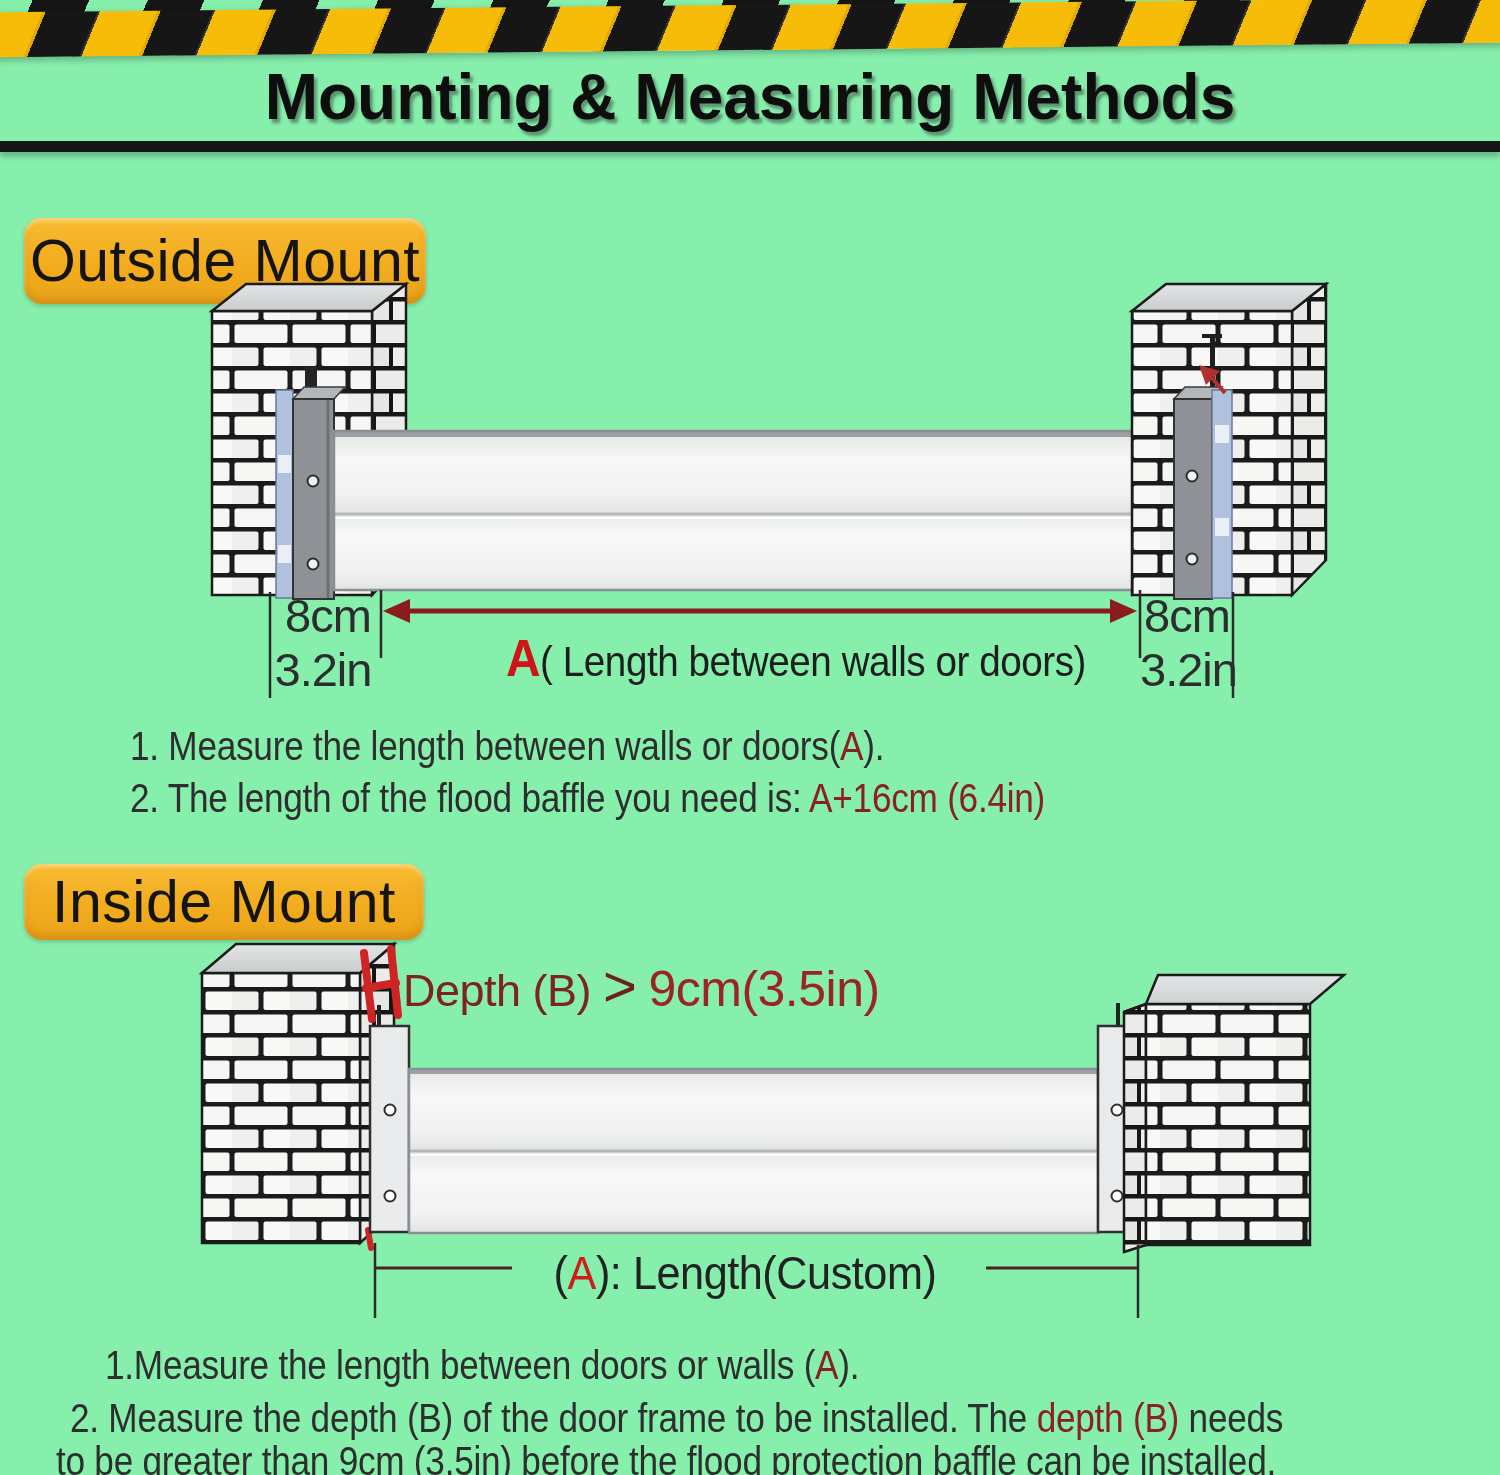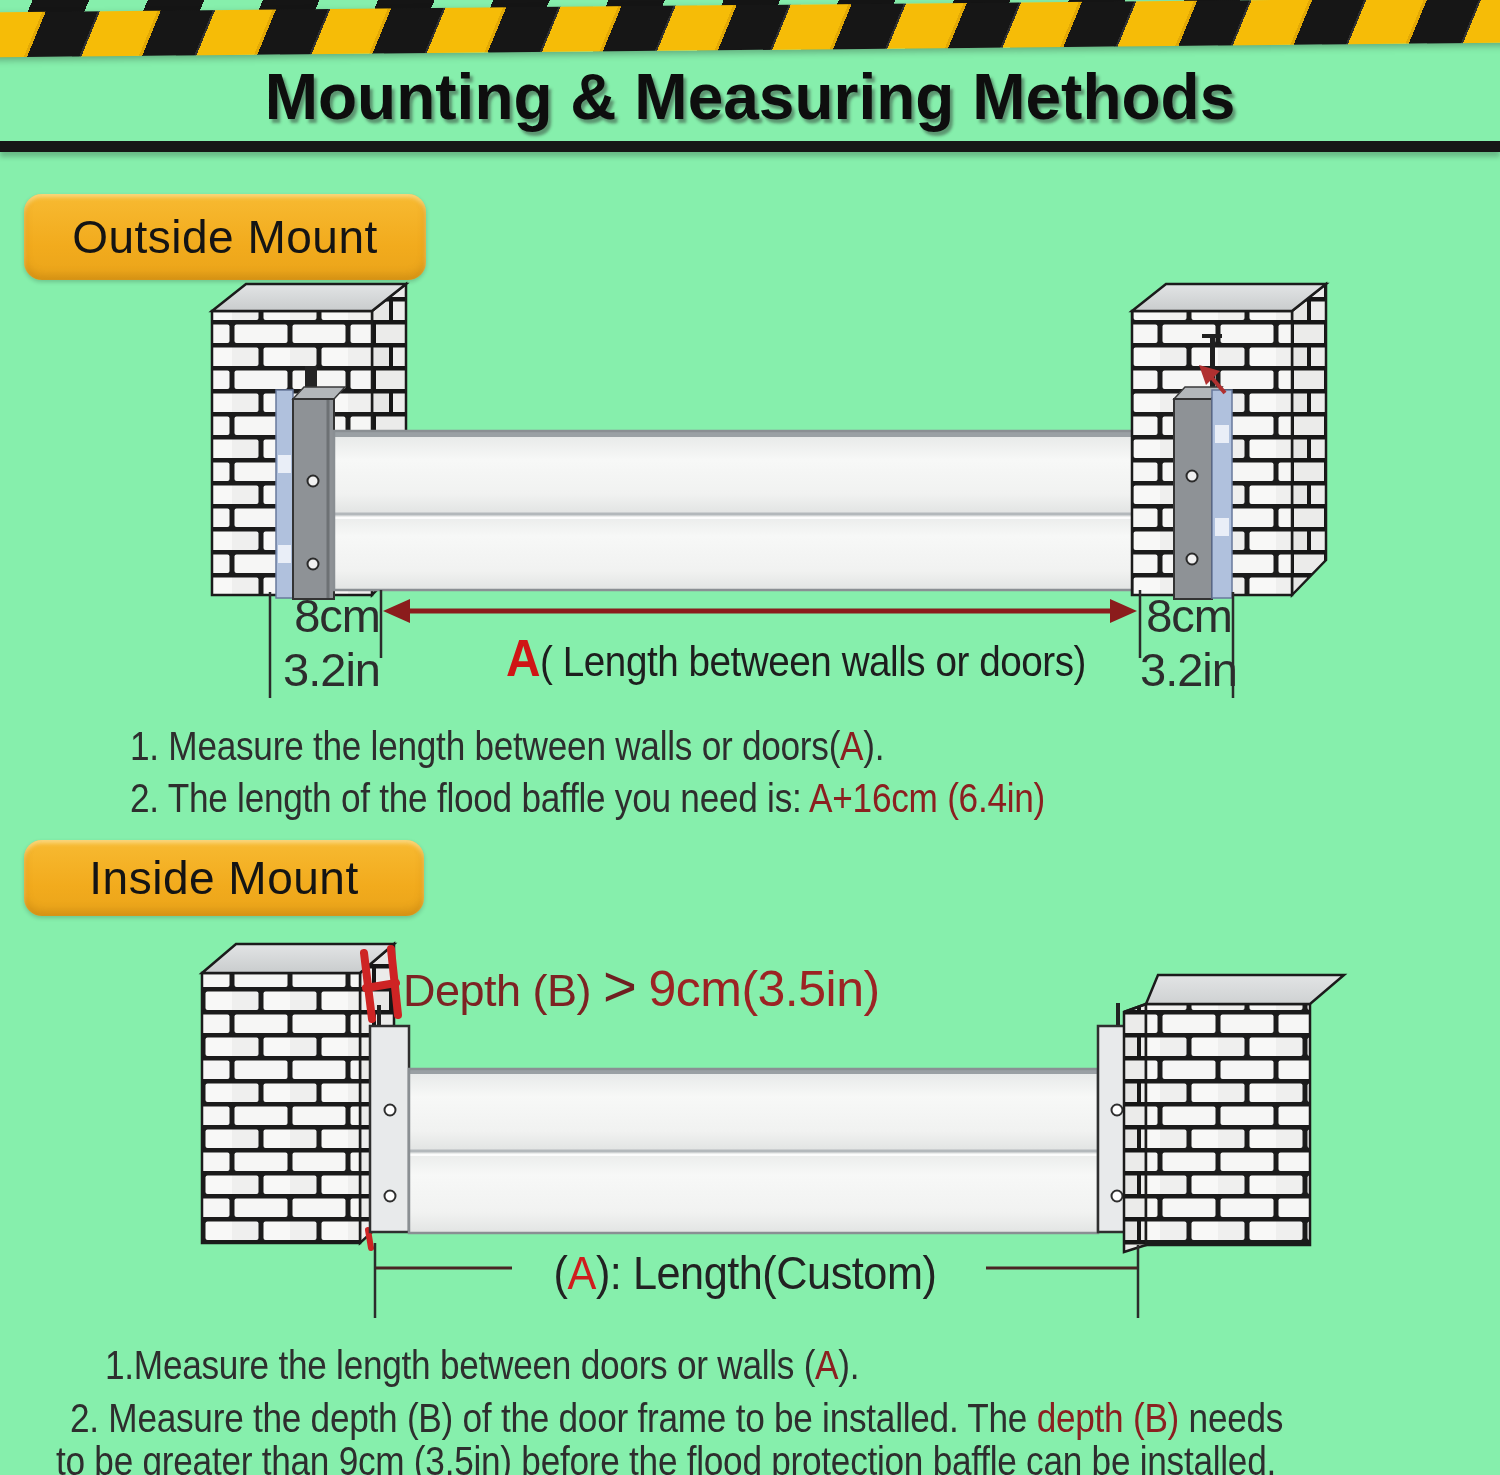--- a/index.html
+++ b/index.html
@@ -27,31 +27,32 @@
     white-space:nowrap;
   }
   .divider-bar{
     position:absolute;top:141px;left:0;width:1500px;height:11px;background:#161616;
     box-shadow:0 5px 5px rgba(0,0,0,0.22);
   }
   
   .badge{
     position:absolute;display:flex;align-items:center;justify-content:center;
     background:linear-gradient(180deg,#f7ba32 0%,#f2ab1d 60%,#eaa41a 100%);
-    border-radius:18px;color:#141414;font-size:46px;letter-spacing:0.5px;
+    border-radius:18px;color:#141414;font-size:59px;letter-spacing:0.5px;
     box-shadow:inset 0 -5px 9px rgba(140,85,0,0.25), inset 0 3px 4px rgba(255,235,170,0.7), 0 2px 4px rgba(0,0,0,0.18);
     white-space:nowrap;
+    margin-top:24px;
   }
   .badge-outside{left:24px;top:194px;width:402px;height:86px;}
   .badge-inside{left:24px;top:840px;width:400px;height:76px;}
   .diagram-svg{position:absolute;left:0;}
   
   .dim-text{
     position:absolute;color:#2d2d2d;font-size:47px;line-height:1.05;
-    text-align:right;white-space:nowrap;letter-spacing:-1px;
+    text-align:center;white-space:nowrap;letter-spacing:-1px;
   }
   .span-label{
     position:absolute;left:420px;top:628px;width:752px;text-align:center;
     font-size:42px;color:#1e1e1e;white-space:nowrap;letter-spacing:-0.5px;
     transform:scaleX(0.92);transform-origin:center top;
   }
   .span-label .red-a{color:#cf1515;font-weight:bold;font-size:52px;}
   .step{
     position:absolute;font-size:40px;color:#2e2e2e;white-space:nowrap;
     letter-spacing:-0.3px;transform:scaleX(0.88);transform-origin:left top;

